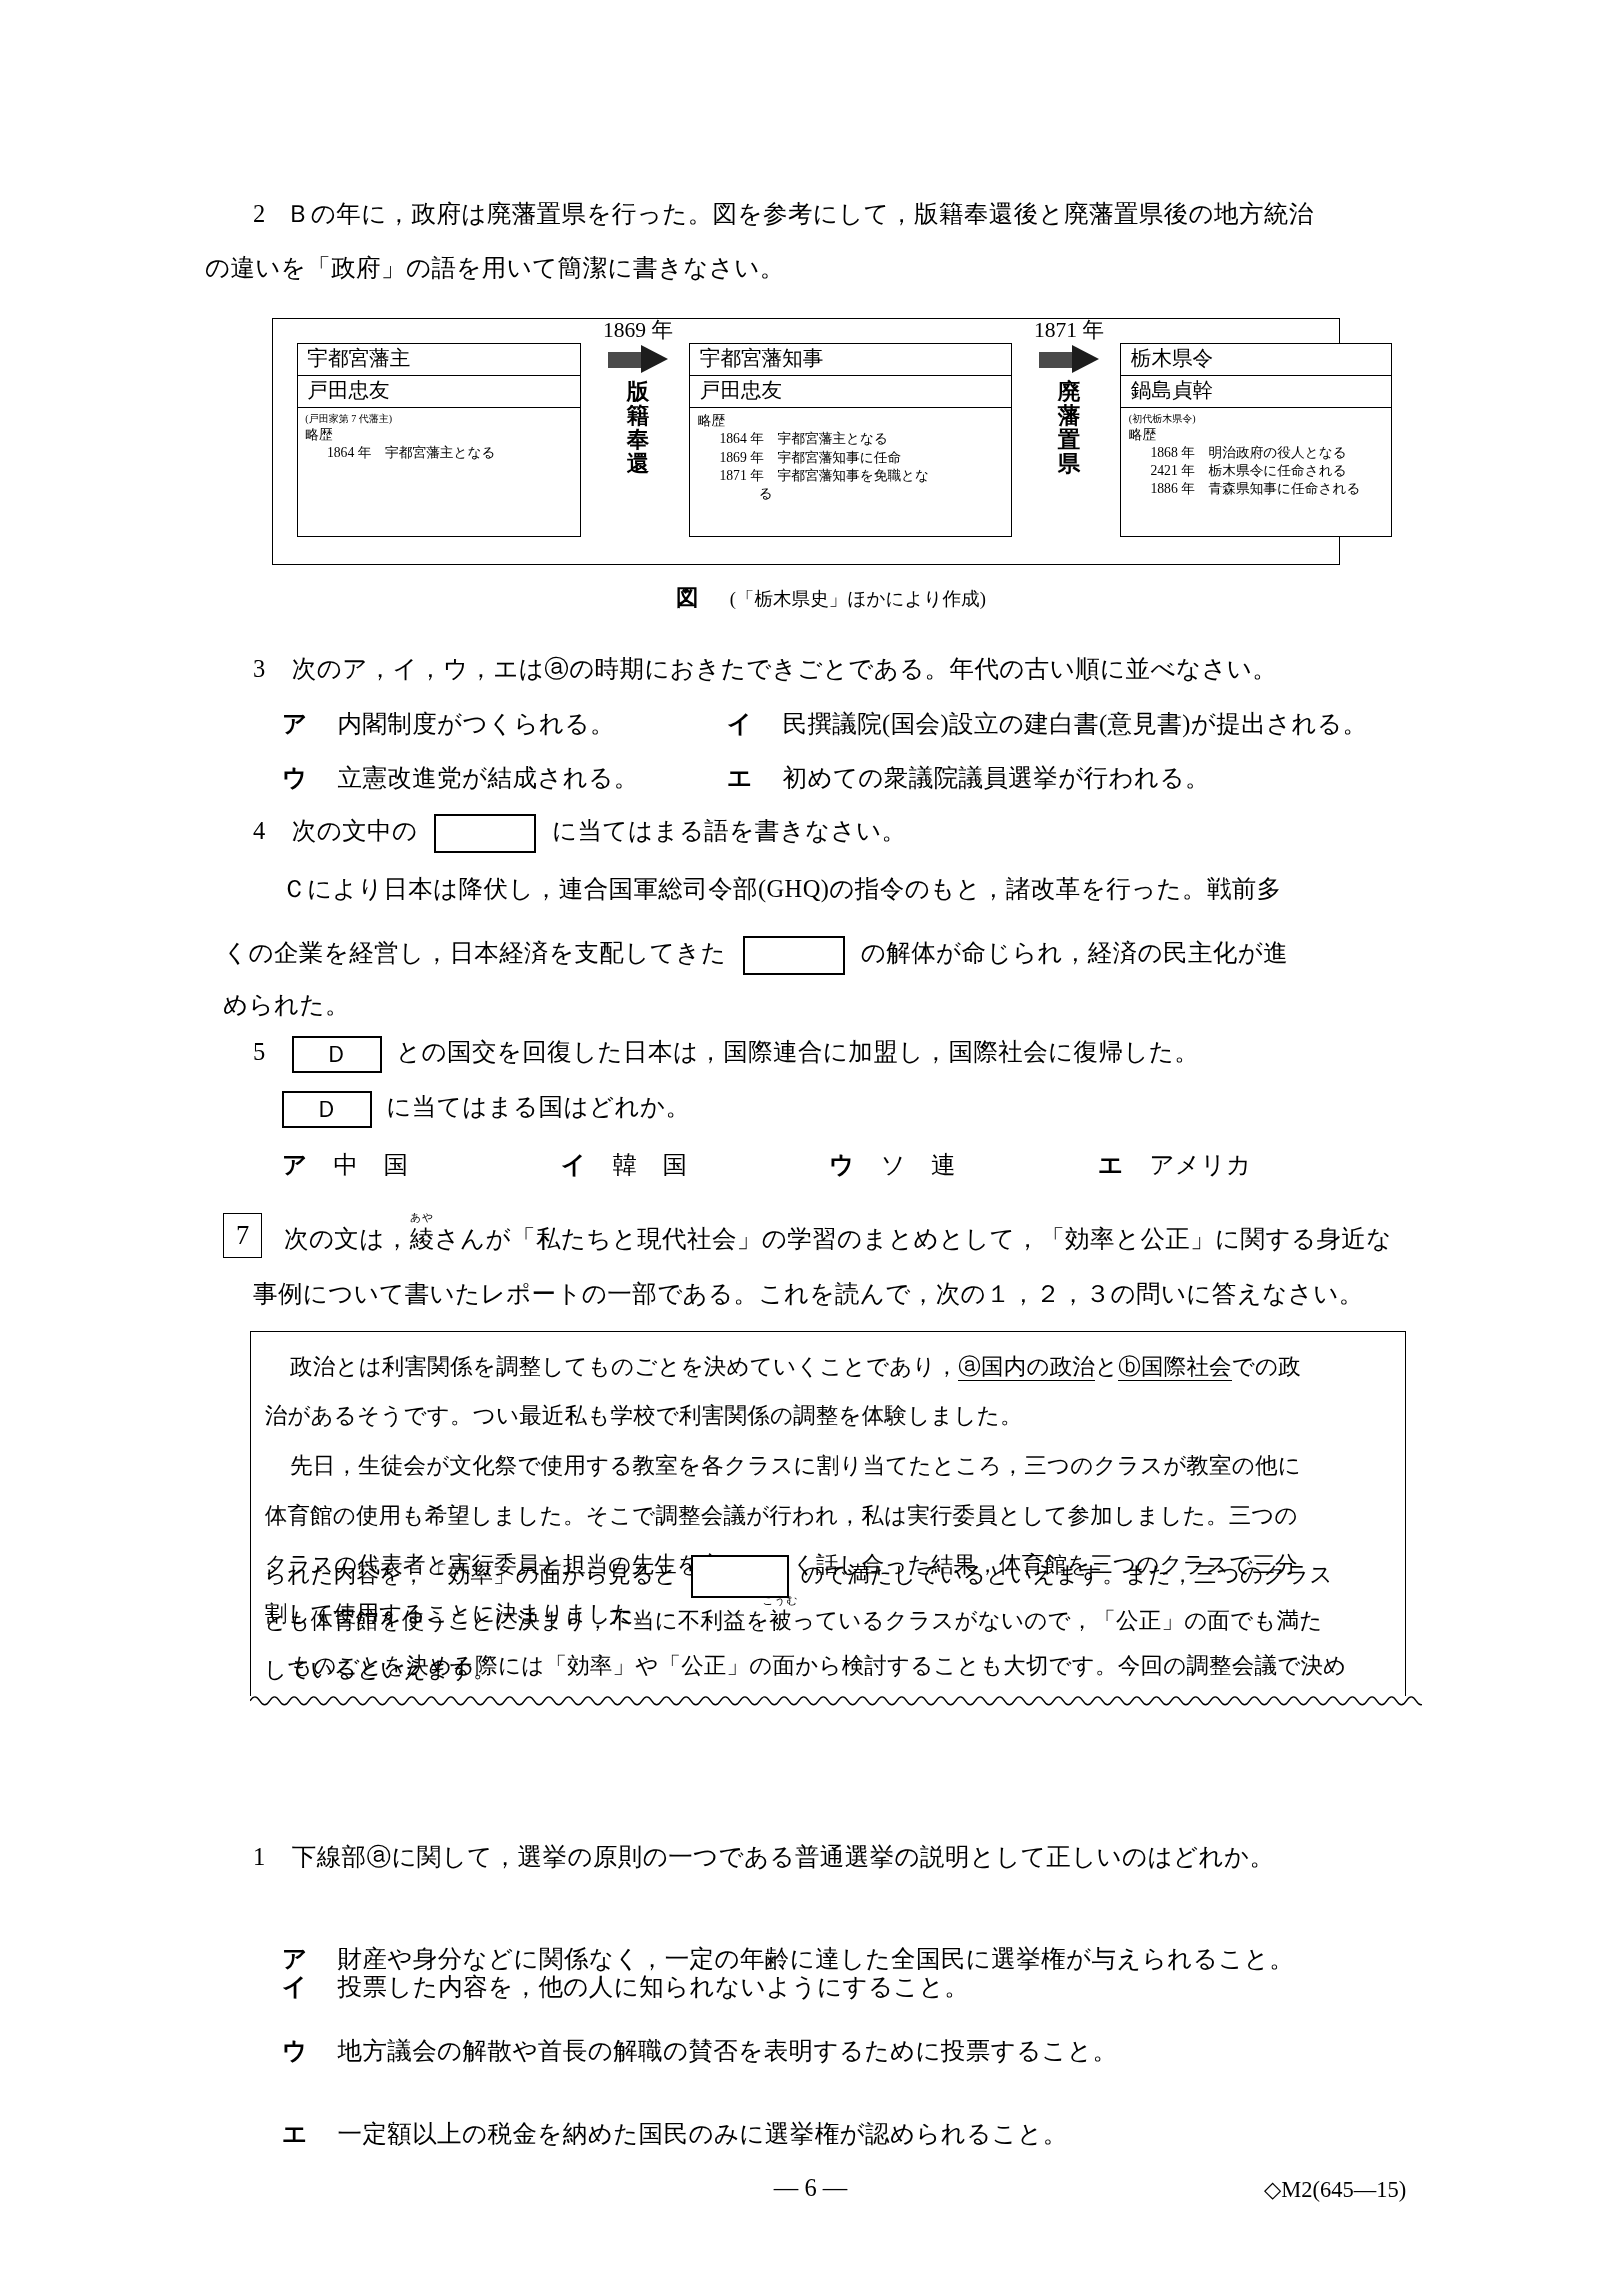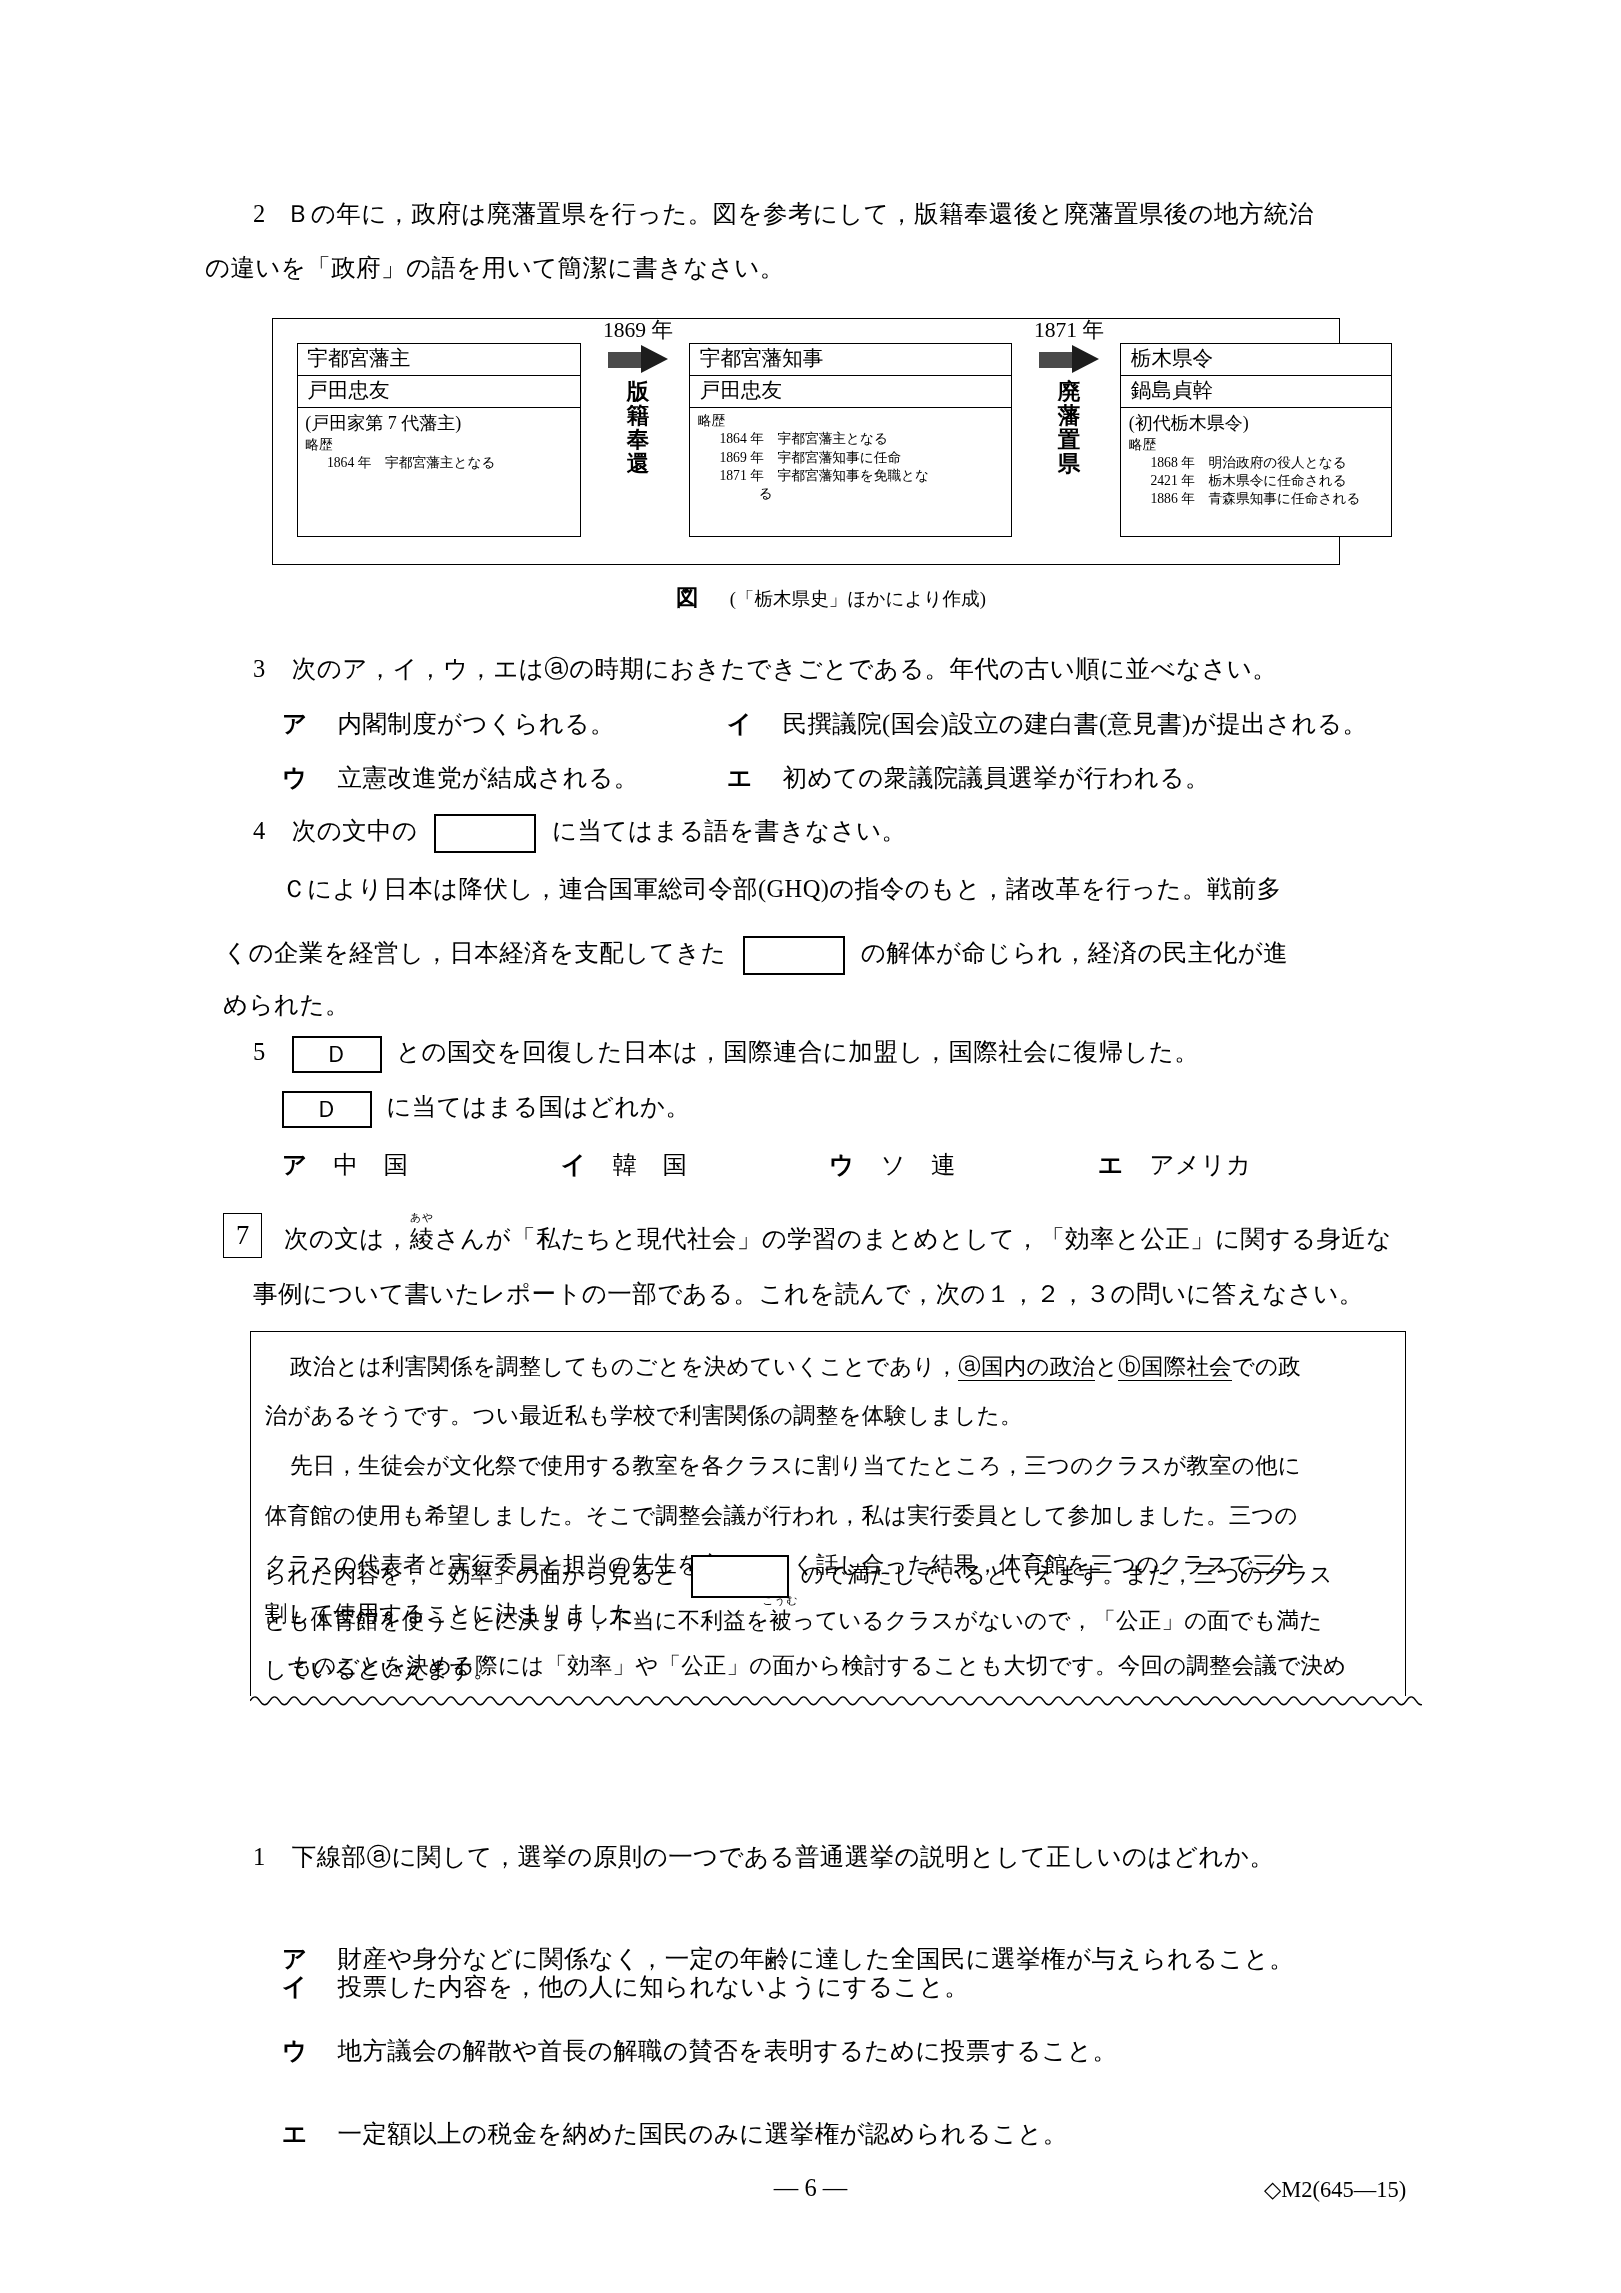--- a/index.html
+++ b/index.html
@@ -60,21 +60,21 @@
     height: 32px;
     display: flex;
     align-items: center;
   }
   .person-card .row-body {
     padding: 4.9px 7.8px 3.9px 7.8px;
     font-size: 13.7px;
     line-height: 1.32;
   }
   .person-card .row-body .sub {
-    font-size: 18px;
+    font-size: 10px;
   }
   .person-card .row-body .hist {
     margin-left: 21.6px;
     white-space: nowrap;
   }
   .person-card .row-body .cont { margin-left: 61px; }
 
   
   .arrow-group { position: absolute; text-align: center; }
   .arrow-year {

